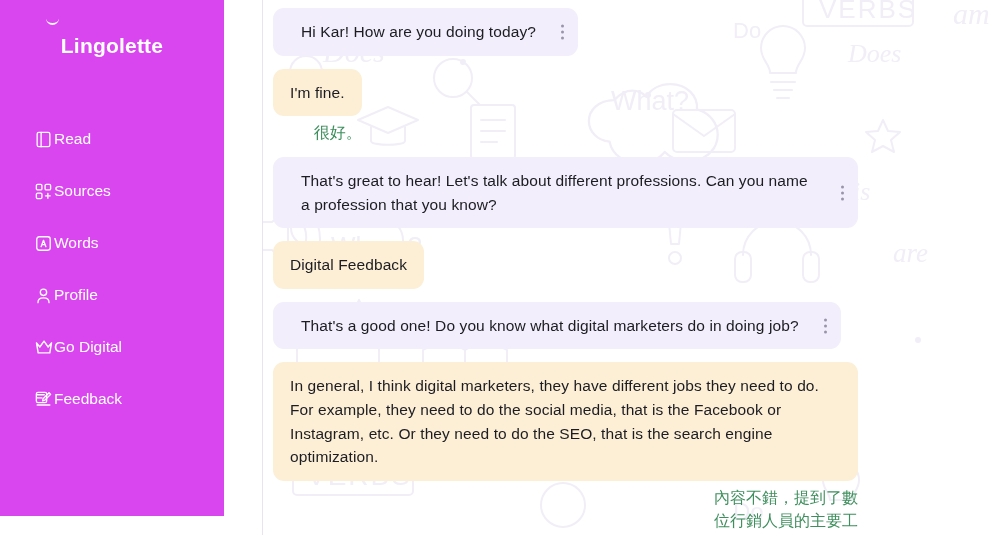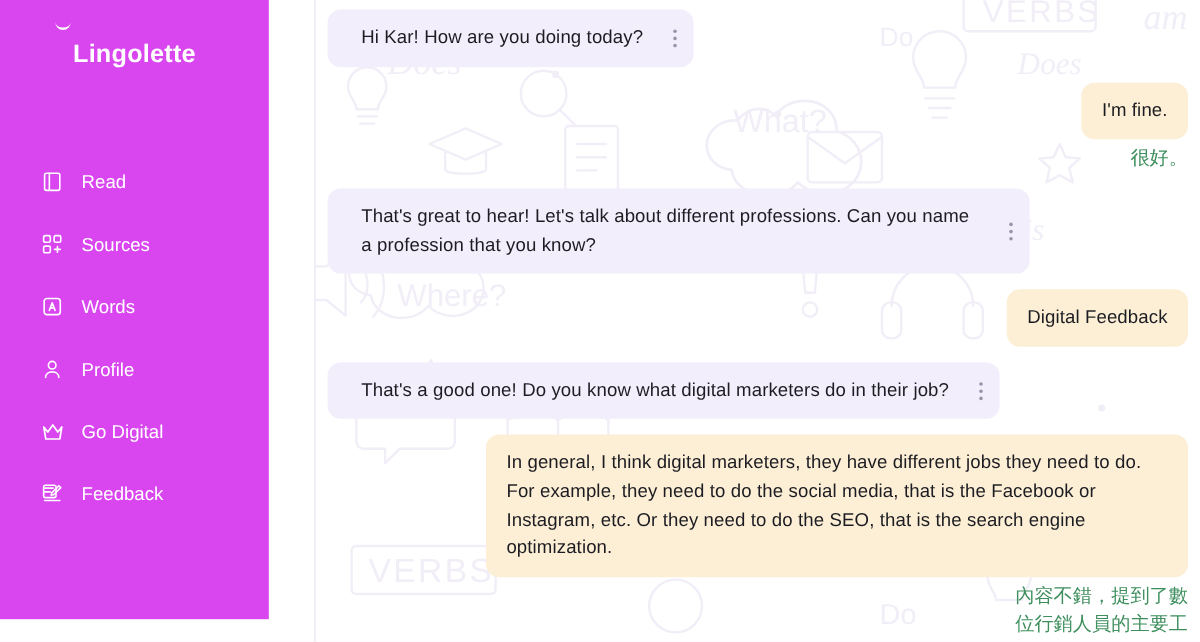--- a/index.html
+++ b/index.html
@@ -49,22 +49,21 @@
     border-radius: 0 0 40px 40px;
   }
 
   .nav { margin-top: 24px; }
   .nav-item {
     position: relative;
     height: 46px;
     margin: 0 17px 6px 17px;
     border-radius: 9px;
     display: flex;
-    align-items: flex-end;
-    gap: 14px;
+    align-items: center;
     padding-left: 16px;
     color: #ffffff;
     cursor: pointer;
   }
   .nav-item.active { background: #7c2ab8; }
   .nav-label {
     font-size: 15.5px;
     font-weight: 400;
     white-space: nowrap;
   }
@@ -103,21 +102,21 @@
 
   .messages {
     position: relative;
     z-index: 1;
     padding: 8px 10px 0 10px;
     display: flex;
     flex-direction: column;
   }
   .row { display: flex; margin-bottom: 13px; }
   .row.bot { justify-content: flex-start; }
-  .row.user { justify-content: flex-end; }
+  .row.user { justify-content: flex-start; }
   .msg-wrap { max-width: 585px; display: flex; flex-direction: column; }
   .row.user .msg-wrap { align-items: flex-end; }
 
   .bubble {
     position: relative;
     border-radius: 11px;
     padding: 12px 17px;
     font-size: 15.5px;
     line-height: 1.52;
     color: #1c1c22;
@@ -355,21 +354,21 @@
         <div class="msg-wrap">
           <div class="bubble user">
             <span>Digital Feedback</span>
           </div>
         </div>
       </div>
 
       <div class="row bot">
         <div class="msg-wrap">
           <div class="bubble bot">
-            <span>That's a good one! Do you know what digital marketers do in their job?</span>
+            <span>That's a good one! Do you know what digital marketers do in doing job?</span>
             <span class="dots">
                 <i></i>
                 <i></i>
                 <i></i>
               </span>
           </div>
         </div>
       </div>
 
       <div class="row user">

